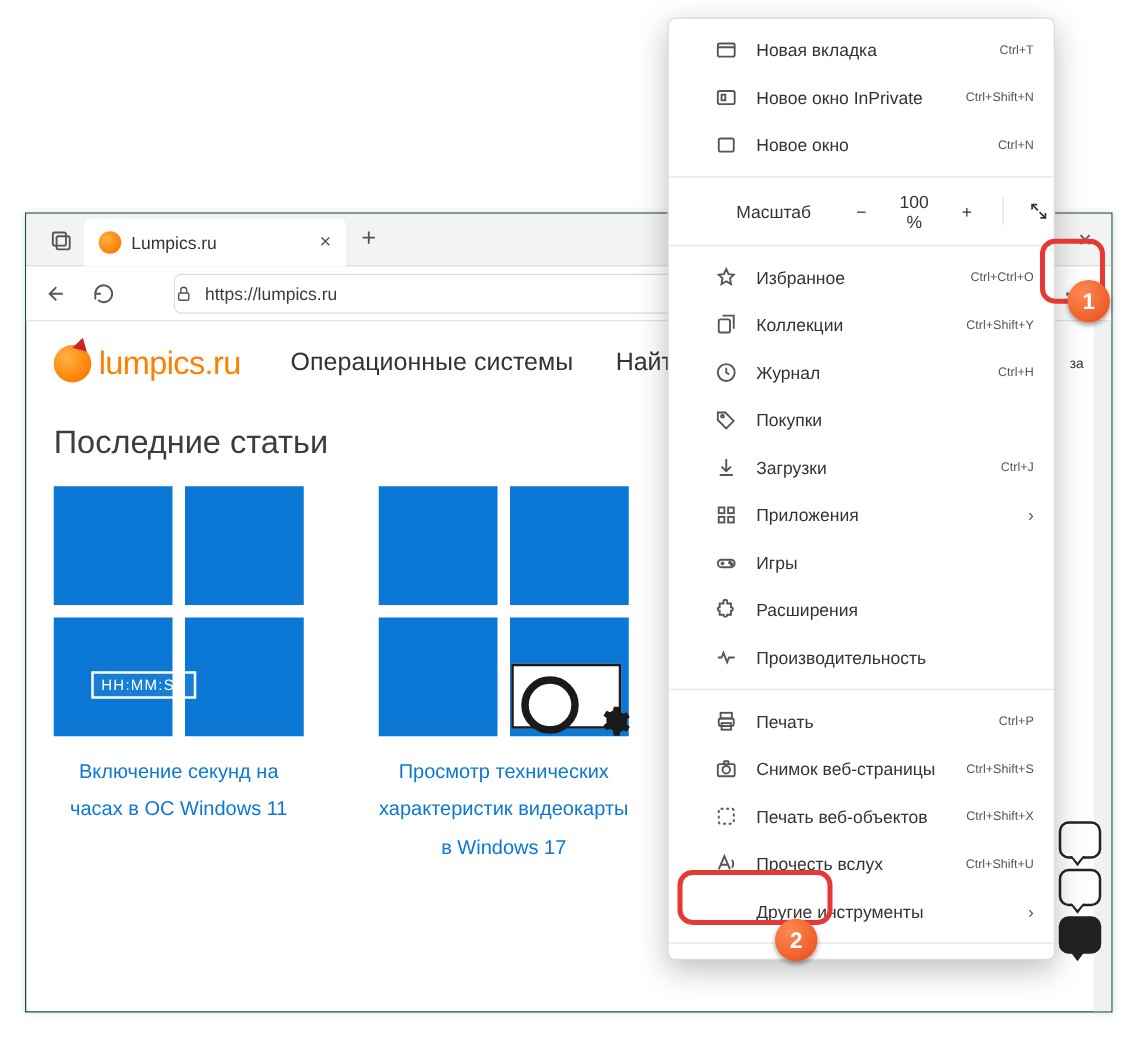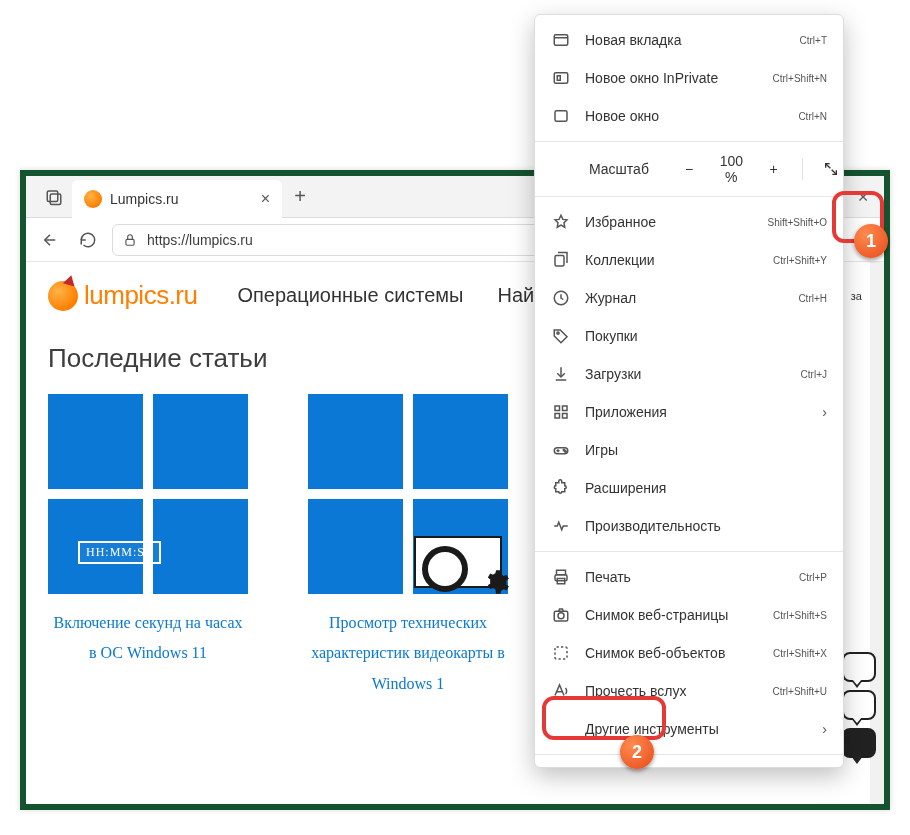--- a/index.html
+++ b/index.html
@@ -1,32 +1,32 @@
 <!DOCTYPE html>
 <html><head>
 <meta charset="utf-8">
 <style>
   * { box-sizing: border-box; margin: 0; padding: 0; }
   body { font-family: "Segoe UI", Arial, sans-serif; font-size: 14px; background: #fff; color: #333; width: 910px; height: 835px; position: relative; overflow: hidden; }
 
   
-  .browser { position: absolute; left: 20px; top: 170px; width: 870px; height: 640px; border: 6px solid #14532d; background: #fff; box-shadow: 0 0 6px rgba(0,0,0,.15); }
+  .browser { position: absolute; left: 20px; top: 170px; width: 870px; height: 640px; border: 1px solid #14532d; background: #fff; box-shadow: 0 0 6px rgba(0,0,0,.15); }
   .titlebar { display:flex; align-items:center; height:42px; background:#f3f3f3; border-bottom:1px solid #dcdcdc; position:relative;}
   .tab-spacer { width: 10px; }
   .tab-strip-icon { width:36px; display:flex; align-items:center; justify-content:center; color:#555; }
   .tab { display:flex; align-items:center; gap:8px; background:#fff; border-radius:6px 6px 0 0; padding:8px 12px; margin-top:4px; height:38px; min-width:210px; }
   .tab .favicon { width:18px; height:18px; border-radius:9px; background: radial-gradient(circle at 35% 35%, #ffb347 0%, #ff7f00 70%); position:relative; }
   .tab .close { color:#555; font-size:16px; margin-left:auto; cursor:pointer; }
   .newtab { width:36px; display:flex; align-items:center; justify-content:center; color:#555; font-size:20px; }
   .win-controls { position:absolute; right:6px; top:0; height:42px; display:flex; align-items:center; gap:18px; color:#555; }
   .win-controls span { width:30px; text-align:center; font-size:14px; }
 
   .toolbar { display:flex; align-items:center; height:44px; padding:0 10px; gap:10px; border-bottom:1px solid #e5e5e5; background:#fff; }
   .tb-btn { width:28px; height:28px; display:flex; align-items:center; justify-content:center; color:#555; border-radius:4px; }
-  .url-bar { flex:1; display:flex; align-items:center; gap:10px; height:32px; padding:0 10px; border:1px solid #dcdcdc; border-radius:6px; color:#555; }
+  .url-bar { flex:1; display:flex; align-items:center; gap:10px; height:32px; padding:0 0; border:1px solid #dcdcdc; border-radius:6px; color:#555;margin-left:32px; }
   .url-bar .lock { font-size:12px; }
   .url-text { color:#3b3b3b; }
   .tb-right { display:flex; align-items:center; gap:10px; }
   .more-btn { width:36px; height:36px; display:flex; align-items:center; justify-content:center; color:#555; font-size:18px; letter-spacing:2px; border-radius:4px; }
 
   
   .callout-box { position:absolute; border:4px solid #e53935; border-radius:12px; pointer-events:none; z-index:50; }
   #callout1 { left:832px; top:191px; width:52px; height:52px; }
   #callout2 { left:542px; top:696px; width:124px; height:44px; }
   .callout-badge { position:absolute; width:34px; height:34px; border-radius:17px; background: radial-gradient(circle at 35% 30%, #ff8a50, #e64a19); color:#fff; font-weight:bold; font-size:18px; display:flex; align-items:center; justify-content:center; box-shadow:0 2px 4px rgba(0,0,0,.4); z-index:51; }
@@ -35,42 +35,42 @@
 
   
   .page { padding: 18px 22px; position:relative; height: calc(100% - 86px); overflow:hidden;}
   .site-header { display:flex; align-items:center; gap:40px; }
   .logo { display:flex; align-items:center; gap:6px; font-size:26px; color:#ff7f00; font-weight:500; letter-spacing:-.5px;}
   .logo .orange { width:30px; height:30px; border-radius:15px; background: radial-gradient(circle at 35% 35%, #ffb347 0%, #ff7f00 70%); position:relative; }
   .logo .orange::after { content:""; position:absolute; top:-6px; right:2px; width:0; height:0; border-left:6px solid transparent; border-right:6px solid transparent; border-bottom:10px solid #c62828; transform:rotate(15deg); }
   .nav { display:flex; gap:34px; color:#333; font-size:20px; }
   .section-title { font-size:26px; font-weight:400; color:#3d3d3d; margin:32px 0 20px; }
   .cards { display:flex; gap:60px; }
-  .card { width:200px;font-family:Liberation Serif, serif; }
+  .card { width:200px; }
   .win-tiles { width:200px; height:200px; display:grid; grid-template-columns:1fr 1fr; grid-template-rows:1fr 1fr; gap:10px; position:relative;}
   .tile { background:#0a78d4; }
   .card-title { color:#0a78d4; text-align:center; margin-top:14px; font-size:16px; line-height:1.9; }
 
   .hhmmss { position:absolute; left:30px; bottom:30px; border:2px solid #fff; color:#fff; padding:2px 6px; font-size:12px; letter-spacing:1px; background:rgba(255,255,255,.05);}
   .gpu { position:absolute; right:6px; bottom:6px; width:88px; height:52px; border:2px solid #1a1a1a; background:#fff; }
   .gpu::before { content:""; position:absolute; left:6px; top:8px; width:34px; height:34px; border-radius:50%; border:6px solid #1a1a1a; }
   .gpu-gear { position:absolute; right:-10px; bottom:-10px; width:28px; height:28px; color:#1a1a1a; }
 
   
   .bubbles { position:absolute; right:8px; bottom:46px; display:flex; flex-direction:column; gap:8px;}
   .bubble { width:34px; height:30px; border:2px solid #222; border-radius:8px; position:relative; background:#fff;}
   .bubble::after { content:""; position:absolute; bottom:-8px; left:7px; width:0; height:0; border-left:6px solid transparent; border-right:6px solid transparent; border-top:8px solid #222; }
   .bubble::before { content:""; position:absolute; bottom:-5px; left:8px; width:0; height:0; border-left:5px solid transparent; border-right:5px solid transparent; border-top:6px solid #fff; z-index:1;}
   .bubble.filled { background:#222; }
   .bubble.filled::before { display:none; }
 
   
   .menu { position:absolute; left:534px; top:14px; width:310px; background:#fff; border:1px solid #dcdcdc; border-radius:6px; box-shadow:0 8px 24px rgba(0,0,0,.25); z-index:40; padding:6px 0; }
   .menu hr { border:none; border-top:1px solid #e5e5e5; margin:6px 0; }
-  .menu-item { display:flex; align-items:center; height:38px; padding:0 16px; gap:14px; color:#333; position:relative;}
+  .menu-item { display:flex; align-items:center; height:38px; padding:0 16px; gap:14px; color:#333; position:relative;margin-left:20px;}
   .mi-icon { width:20px; display:flex; align-items:center; justify-content:center; color:#555; flex:0 0 20px;}
   .mi-label { flex:1; font-size:14px; }
   .mi-short { font-size:10px; color:#555; }
   .mi-chevron { font-size:14px; color:#555; }
   .zoom-row { display:flex; align-items:center; justify-content:flex-end; height:42px; padding:0 4px; gap:16px; }
   .zoom-row .zlabel { flex:0 0 auto; margin-left:50px;}
   .zoom-row .zctl { width:22px; height:22px; display:flex; align-items:center; justify-content:center; color:#333;}
   .zoom-row .zpct { width:48px; text-align:center; }
   .zoom-row .sep { width:1px; height:22px; background:#e0e0e0; margin:0 4px;}
   .noicon { margin-left:34px; }
@@ -161,21 +161,21 @@
           <div class="tile"></div>
             <div class="tile"></div>
             <div class="tile"></div>
             <div class="tile"></div>
           <div class="gpu">
             <svg class="gpu-gear" viewBox="0 0 24 24" fill="currentColor">
                 <path d="M12 8a4 4 0 1 0 0 8 4 4 0 0 0 0-8zm9 4a7 7 0 0 0-.1-1.2l2.1-1.6-2-3.4-2.5 1a7 7 0 0 0-2-1.2L16 2h-4l-.5 2.6a7 7 0 0 0-2 1.2l-2.5-1-2 3.4 2.1 1.6A7 7 0 0 0 7 12c0 .4 0 .8.1 1.2L5 14.8l2 3.4 2.5-1c.6.5 1.3.9 2 1.2L12 22h4l.5-2.6c.7-.3 1.4-.7 2-1.2l2.5 1 2-3.4-2.1-1.6c.1-.4.1-.8.1-1.2z"></path>
               </svg>
           </div>
         </div>
-        <div class="card-title">Просмотр технических характеристик видеокарты в Windows 1</div>
+        <div class="card-title">Просмотр технических характеристик видеокарты в Windows 17</div>
       </div>
     </div>
 
     <div class="bubbles">
       <div class="bubble"></div>
       <div class="bubble"></div>
       <div class="bubble filled"></div>
     </div>
   </div>
 </div>
@@ -228,21 +228,21 @@
       </span>
   </div>
   <hr>
   <div class="menu-item">
     <span class="mi-icon">
         <svg width="18" height="18" viewBox="0 0 24 24" fill="none" stroke="currentColor" stroke-width="2">
           <path d="M12 3l2.5 5.5L20 9l-4 4 1 6-5-3-5 3 1-6-4-4 5.5-.5z"></path>
         </svg>
       </span>
     <span class="mi-label">Избранное</span>
-    <span class="mi-short">Shift+Shift+O</span>
+    <span class="mi-short">Ctrl+Ctrl+O</span>
   </div>
   <div class="menu-item">
     <span class="mi-icon">
         <svg width="18" height="18" viewBox="0 0 24 24" fill="none" stroke="currentColor" stroke-width="2">
           <rect x="4" y="6" width="12" height="14" rx="2"></rect>
           <path d="M8 2h12v14"></path>
           <path d="M10 12h0M10 15h0"></path>
         </svg>
       </span>
     <span class="mi-label">Коллекции</span>
@@ -339,21 +339,21 @@
       </span>
     <span class="mi-label">Снимок веб-страницы</span>
     <span class="mi-short">Ctrl+Shift+S</span>
   </div>
   <div class="menu-item">
     <span class="mi-icon">
         <svg width="18" height="18" viewBox="0 0 24 24" fill="none" stroke="currentColor" stroke-width="2">
           <rect x="4" y="4" width="16" height="16" rx="2" stroke-dasharray="3 3"></rect>
         </svg>
       </span>
-    <span class="mi-label">Снимок веб-объектов</span>
+    <span class="mi-label">Печать веб-объектов</span>
     <span class="mi-short">Ctrl+Shift+X</span>
   </div>
   <div class="menu-item">
     <span class="mi-icon">
         <svg width="18" height="18" viewBox="0 0 24 24" fill="none" stroke="currentColor" stroke-width="2">
           <path d="M4 18l6-14 6 14"></path>
           <path d="M6 13h8"></path>
           <path d="M18 8c2 2 2 6 0 8"></path>
         </svg>
       </span>

